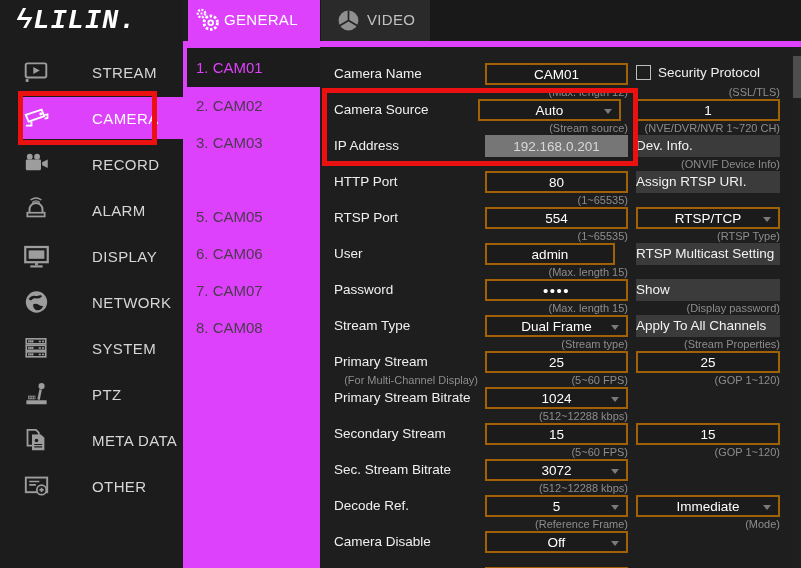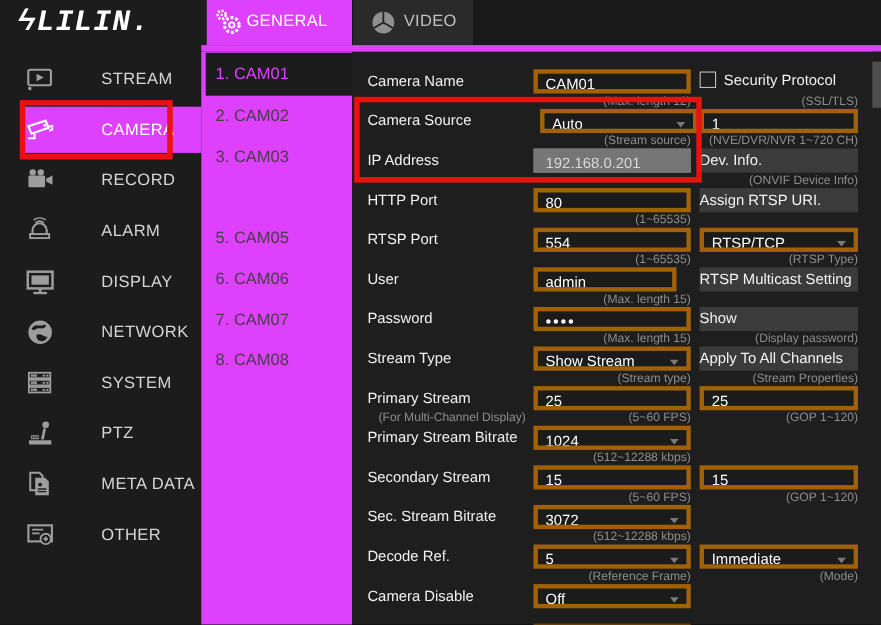--- a/index.html
+++ b/index.html
@@ -26,22 +26,22 @@
   .tab-general .t-label{position:absolute;left:36px;top:11px;color:#fff;font-size:15px;letter-spacing:.3px;}
   .accent-strip{position:absolute;left:183px;top:41px;width:618px;height:6px;background:#de41fb;}
   
   .cam-col{position:absolute;left:183px;top:47px;width:137px;height:521px;background:#de41fb;}
   .cam-item{position:absolute;left:0;width:137px;height:37px;line-height:37px;padding-left:13px;
         box-sizing:border-box;color:#4b3a4e;font-size:15px;cursor:pointer;white-space:nowrap;}
   .cam-item.selected{left:4px;width:133px;height:39px;line-height:39px;background:#1c1c1c;
         color:#de41fb;padding-left:9px;}
   
   .flabel{position:absolute;left:334px;height:22px;line-height:22px;color:#f0f0f0;font-size:13.5px;white-space:nowrap;}
-  .ctrl{position:absolute;box-sizing:border-box;height:22px;background:#1b1b1b;border:4px solid #a16207;
-        color:#fff;font-size:13.5px;line-height:20px;padding:0 7px;white-space:nowrap;overflow:hidden;cursor:text;}
+  .ctrl{position:absolute;box-sizing:border-box;height:22px;background:#1b1b1b;border:2px solid #a16207;
+        color:#fff;font-size:13.5px;line-height:20px;padding:0 7px;white-space:nowrap;overflow:hidden;cursor:text;text-align:center;}
   .ctrl.select{cursor:pointer;}
   .ctrl .arrow{position:absolute;right:7px;top:8px;width:0;height:0;border-left:4.5px solid transparent;
         border-right:4.5px solid transparent;border-top:5.5px solid #7a7a7a;}
   .ctrl.disabled{background:#767676;border-color:#767676;color:#d8d8d8;cursor:default;}
   .ctrl .pw{font-size:15px;letter-spacing:1.5px;}
   .btn{position:absolute;box-sizing:border-box;height:22px;background:#3b3b3b;color:#f2f2f2;
         font-size:13.5px;line-height:22px;cursor:pointer;white-space:nowrap;}
   .hint{position:absolute;color:#8d8d8d;font-size:11px;line-height:14px;text-align:right;white-space:nowrap;}
   .checkbox{position:absolute;width:13px;height:13px;border:1px solid #bdbdbd;background:transparent;cursor:pointer;}
   .cb-label{position:absolute;color:#f0f0f0;font-size:13.5px;line-height:16px;white-space:nowrap;}
@@ -213,38 +213,38 @@
       <div class="cam-item" style="top:188px">6. CAM06</div>
       <div class="cam-item" style="top:225px">7. CAM07</div>
       <div class="cam-item" style="top:262px">8. CAM08</div>
     </div>
 
   <div id="form-area">
       <div class="flabel" style="top:63px">Camera Name</div>
       <div class="ctrl" style="left:485px;top:63px;width:143px"><span>CAM01</span></div>
       <div class="hint" style="left:485px;top:85px;width:143px">(Max. length 12)</div>
       <div class="flabel" style="top:99px">Camera Source</div>
-      <div class="ctrl select" style="left:491px;top:99px;width:143px"><span>Auto</span><span class="arrow"></span></div>
+      <div class="ctrl select" style="left:478px;top:99px;width:143px"><span>Auto</span><span class="arrow"></span></div>
       <div class="hint" style="left:485px;top:121px;width:143px">(Stream source)</div>
       <div class="flabel" style="top:135px">IP Address</div>
       <div class="ctrl disabled" style="left:485px;top:135px;width:143px"><span>192.168.0.201</span></div>
       <div class="flabel" style="top:171px">HTTP Port</div>
       <div class="ctrl" style="left:485px;top:171px;width:143px"><span>80</span></div>
       <div class="hint" style="left:485px;top:193px;width:143px">(1~65535)</div>
       <div class="flabel" style="top:207px">RTSP Port</div>
       <div class="ctrl" style="left:485px;top:207px;width:143px"><span>554</span></div>
       <div class="hint" style="left:485px;top:229px;width:143px">(1~65535)</div>
       <div class="flabel" style="top:243px">User</div>
       <div class="ctrl" style="left:485px;top:243px;width:130px"><span>admin</span></div>
       <div class="hint" style="left:485px;top:265px;width:143px">(Max. length 15)</div>
       <div class="flabel" style="top:279px">Password</div>
       <div class="ctrl" style="left:485px;top:279px;width:143px"><span class="pw">••••</span></div>
       <div class="hint" style="left:485px;top:301px;width:143px">(Max. length 15)</div>
       <div class="flabel" style="top:315px">Stream Type</div>
-      <div class="ctrl select" style="left:485px;top:315px;width:143px"><span>Show Stream</span><span class="arrow"></span></div>
+      <div class="ctrl select" style="left:485px;top:315px;width:143px"><span>Dual Frame</span><span class="arrow"></span></div>
       <div class="hint" style="left:485px;top:337px;width:143px">(Stream type)</div>
       <div class="flabel" style="top:351px">Primary Stream</div>
       <div class="ctrl" style="left:485px;top:351px;width:143px"><span>25</span></div>
       <div class="hint" style="left:485px;top:373px;width:143px">(5~60 FPS)</div>
       <div class="hint" style="left:334px;top:373px;width:144px">(For Multi-Channel Display)</div>
       <div class="flabel" style="top:387px">Primary Stream Bitrate</div>
       <div class="ctrl select" style="left:485px;top:387px;width:143px"><span>1024</span><span class="arrow"></span></div>
       <div class="hint" style="left:485px;top:409px;width:143px">(512~12288 kbps)</div>
       <div class="flabel" style="top:423px">Secondary Stream</div>
       <div class="ctrl" style="left:485px;top:423px;width:143px"><span>15</span></div>

